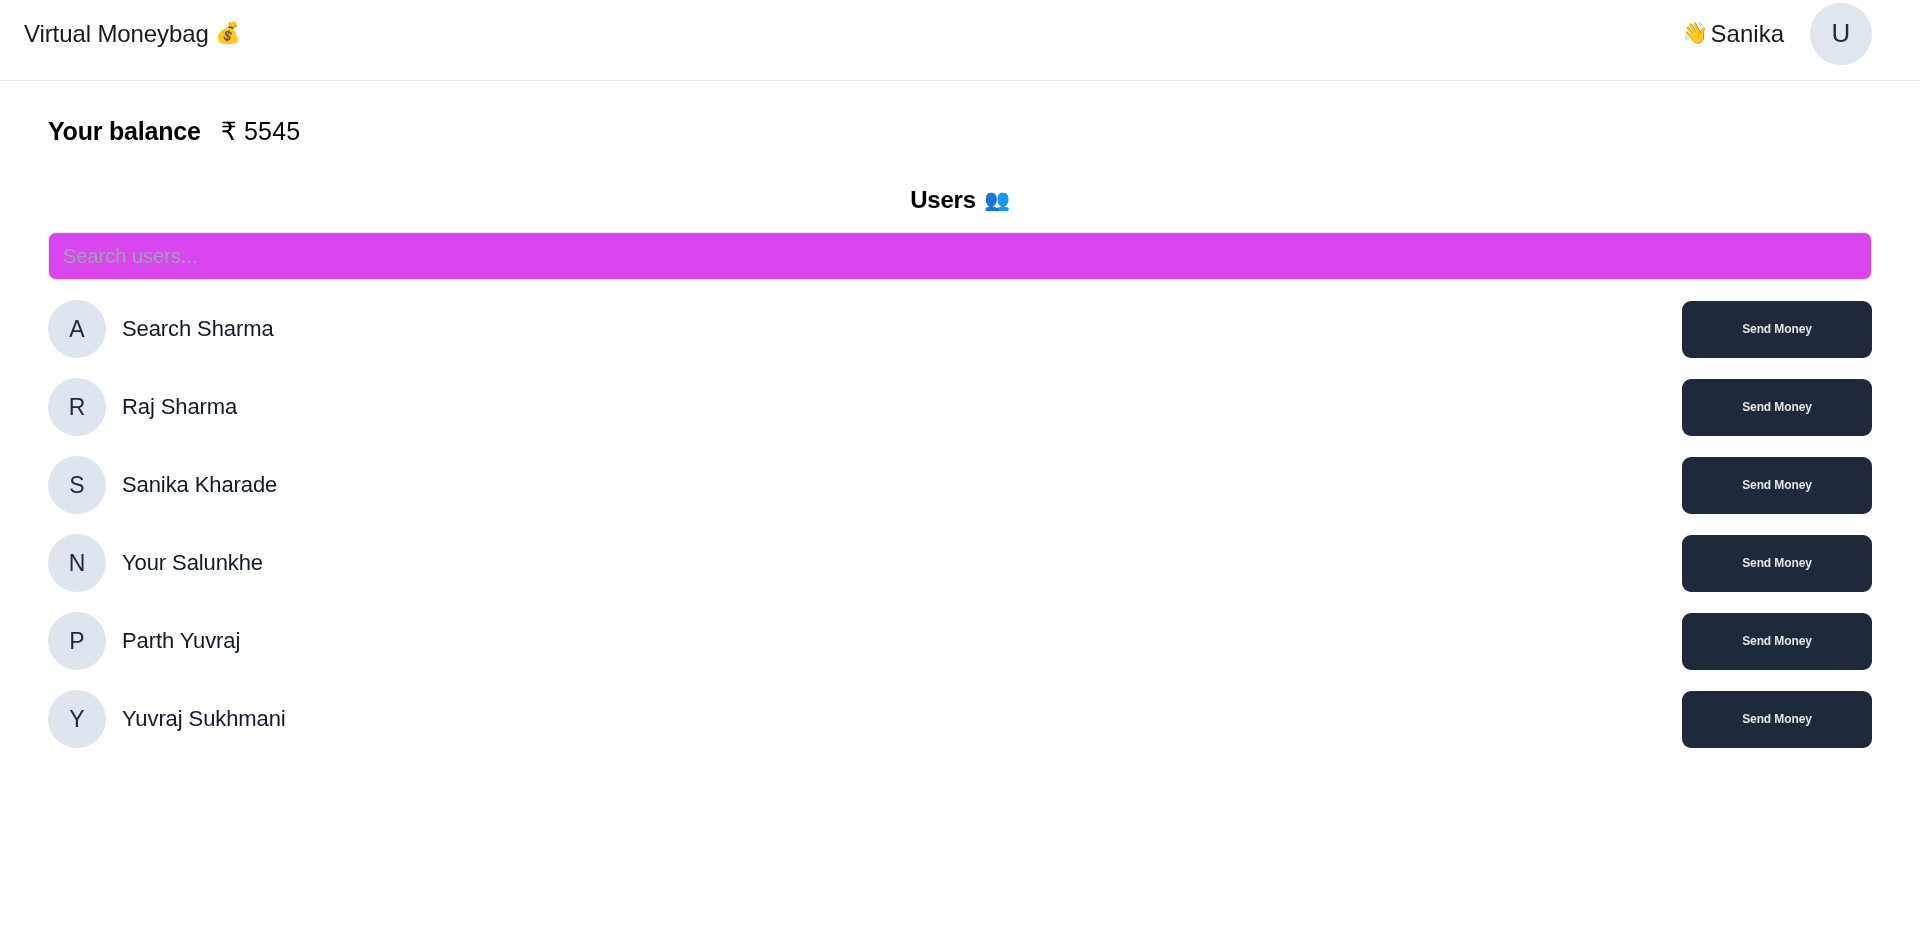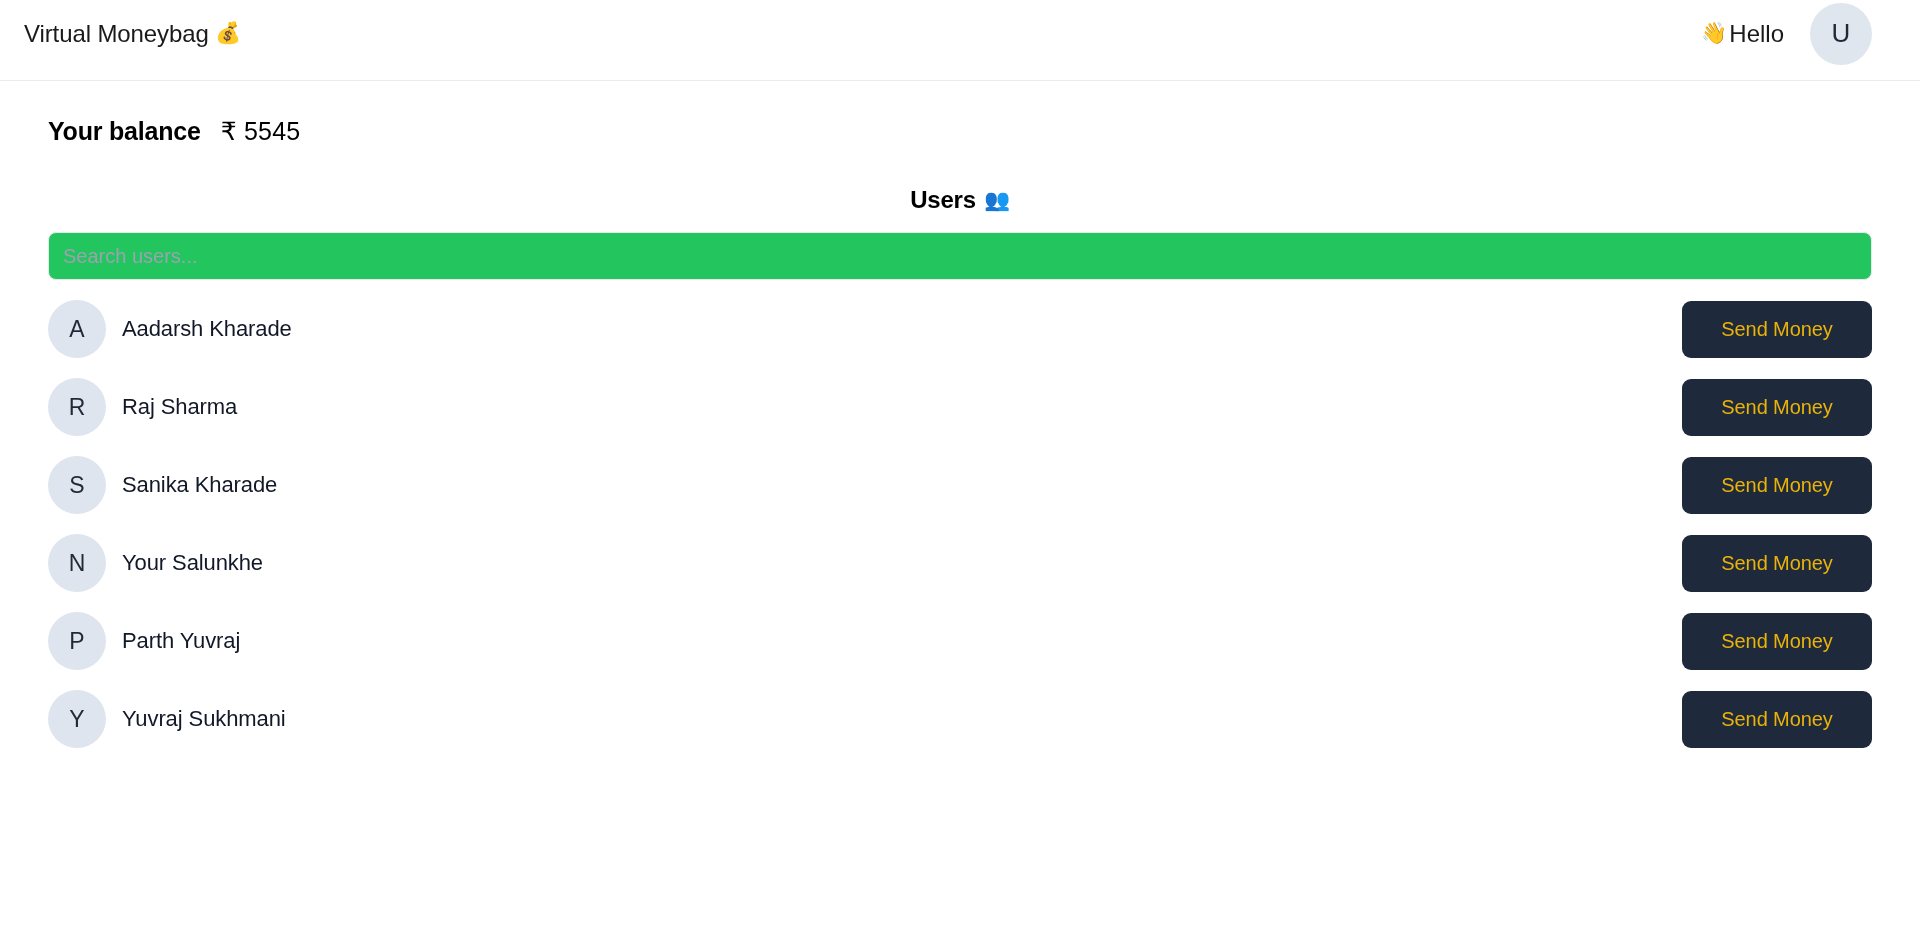--- a/index.html
+++ b/index.html
@@ -126,21 +126,21 @@
   .search-input {
     display: block;
     width: 1824px;
     height: 48px;
     border: 1px solid #e3e8ef;
     border-radius: 8px;
     padding: 15px 14px;
     font-family: "Liberation Sans", "DejaVu Sans", sans-serif;
     font-size: 20px;
     color: #111827;
-    background: #22c55e;
+    background: #d946ef;
     outline: none;
   }
   .search-input::placeholder { color: #9aa3af; }
 
   .user-list { margin-top: 10px; }
 
   .user-row {
     height: 78px;
     display: flex;
     align-items: center;
@@ -172,45 +172,45 @@
     font-weight: 400;
     color: #111827;
     letter-spacing: -0.1px;
     white-space: nowrap;
   }
 
   .send-btn {
     width: 190px;
     height: 57px;
     background: #1e293b;
-    color: #eab308;
+    color: #e5e5e5;
     border: none;
     border-radius: 9px;
     font-family: "Liberation Sans", "DejaVu Sans", sans-serif;
-    font-size: 20px;
-    font-weight: 400;
+    font-size: 12px;
+    font-weight: 700;
     cursor: pointer;
     letter-spacing: -0.1px;
     flex: 0 0 auto;
   }
 </style>
 </head>
 <body>
 
 <div class="app-header">
 
   <div class="brand">
     <span>Virtual Moneybag</span>
     <span class="brand-emoji">💰</span>
   </div>
 
   <div class="header-right">
     <div class="greeting">
       <span class="greeting-emoji">👋</span>
-      <span>Hello</span>
+      <span>Sanika</span>
     </div>
     <div class="avatar-header">
       <span>U</span>
     </div>
   </div>
 
 </div>
 
 <div class="main">
 
@@ -228,21 +228,21 @@
     <input class="search-input" type="text" placeholder="Search users..." style="">
   </div>
 
   <div class="user-list">
 
     <div class="user-row">
       <div class="user-left">
         <div class="avatar-user">
           <span>A</span>
         </div>
-        <span class="user-name">Aadarsh Kharade</span>
+        <span class="user-name">Search Sharma</span>
       </div>
       <button class="send-btn">Send Money</button>
     </div>
 
     <div class="user-row">
       <div class="user-left">
         <div class="avatar-user">
           <span>R</span>
         </div>
         <span class="user-name">Raj Sharma</span>

